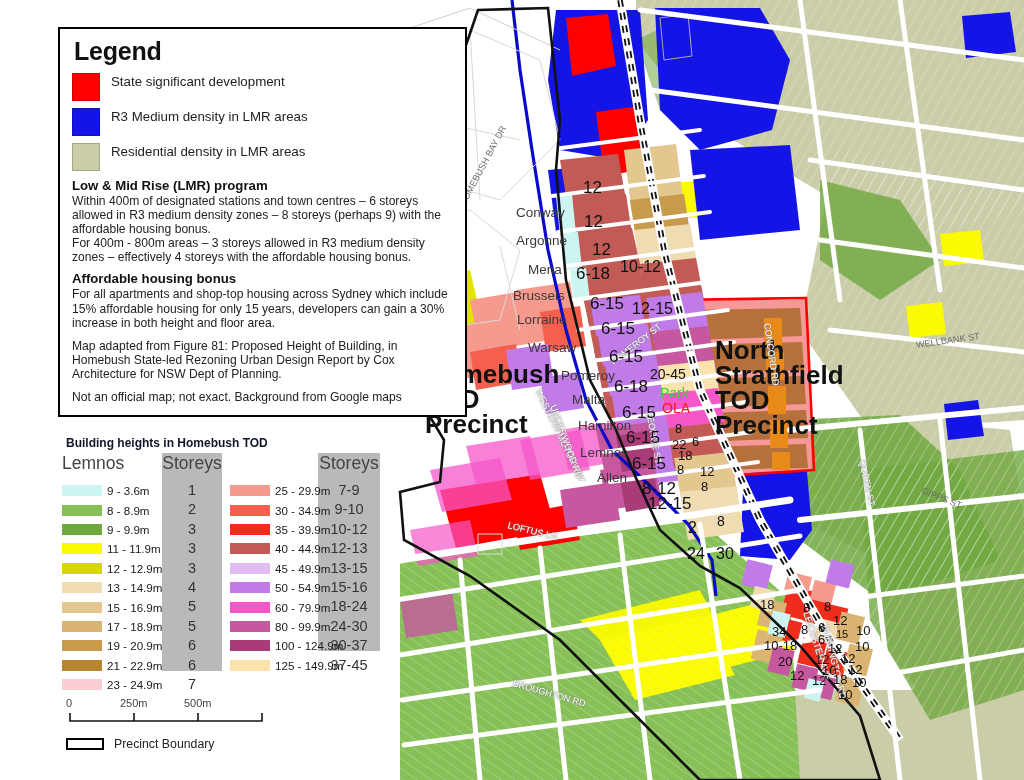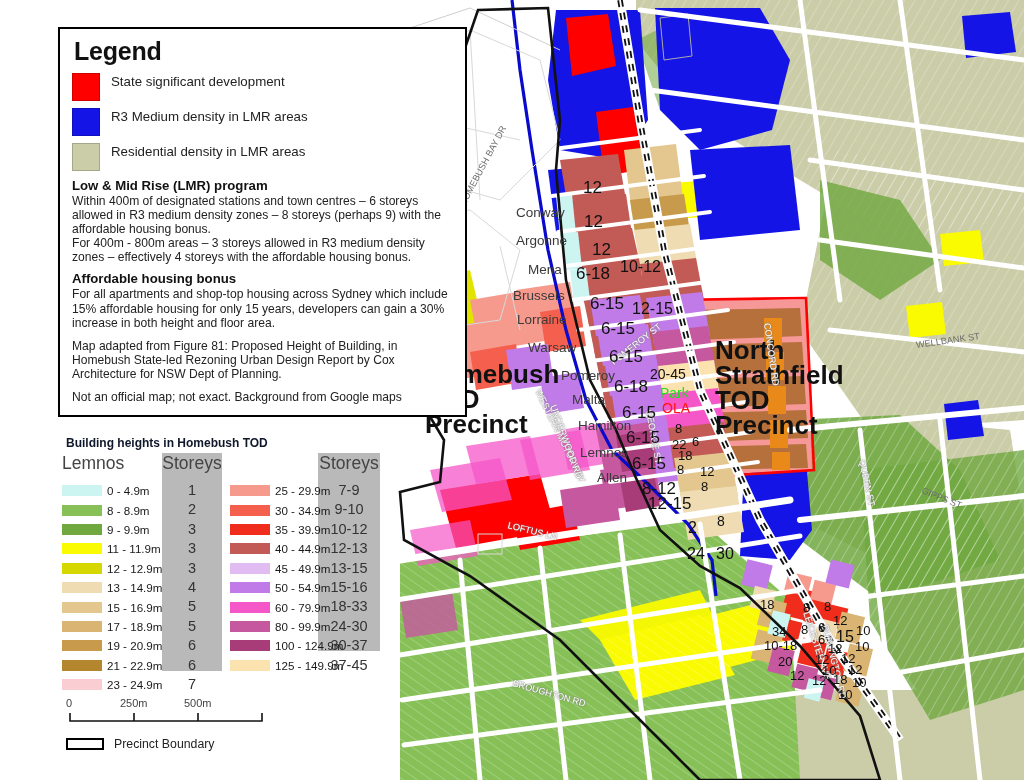--- a/index.html
+++ b/index.html
@@ -390,21 +390,21 @@
       <div class="hnum" style="font-size: 16px; left: 687px; top: 545px;">24</div>
       <div class="hnum" style="font-size: 16px; left: 716px; top: 545px;">30</div>
       <div class="hnum" style="font-size: 13px; left: 760px; top: 597px;">18</div>
       <div class="hnum" style="font-size: 13px; left: 803px; top: 600px;">8</div>
       <div class="hnum" style="font-size: 13px; left: 824px; top: 599px;">8</div>
       <div class="hnum" style="font-size: 13px; left: 772px; top: 624px;">34</div>
       <div class="hnum" style="font-size: 13px; left: 801px; top: 622px;">8</div>
       <div class="hnum" style="font-size: 13px; left: 818px; top: 620px;">6</div>
       <div class="hnum" style="font-size: 13px; left: 833px; top: 613px;">12</div>
       <div class="hnum" style="font-size: 13px; left: 818px; top: 632px;">6</div>
-      <div class="hnum" style="font-size: 16px; left: 836px; top: 628px;">15</div>
+      <div class="hnum" style="font-size: 11px; left: 836px; top: 628px;">15</div>
       <div class="hnum" style="font-size: 13px; left: 856px; top: 623px;">10</div>
       <div class="hnum" style="font-size: 13px; left: 764px; top: 638px;">10-18</div>
       <div class="hnum" style="font-size: 13px; left: 828px; top: 641px;">12</div>
       <div class="hnum" style="font-size: 13px; left: 855px; top: 639px;">10</div>
       <div class="hnum" style="font-size: 13px; left: 778px; top: 654px;">20</div>
       <div class="hnum" style="font-size: 13px; left: 815px; top: 652px;">12</div>
       <div class="hnum" style="font-size: 13px; left: 822px; top: 663px;">10</div>
       <div class="hnum" style="font-size: 13px; left: 841px; top: 651px;">12</div>
       <div class="hnum" style="font-size: 13px; left: 848px; top: 662px;">12</div>
       <div class="hnum" style="font-size: 13px; left: 790px; top: 668px;">12</div>
@@ -446,21 +446,21 @@
     <div id="heights-title">Building heights in Homebush TOD</div>
     <div id="heights-cols">
       <div class="storey-band" style="left:100px;top:0;width:60px;height:218px;"></div>
       <div class="storey-band" style="left:256px;top:0;width:62px;height:198px;"></div>
 
       <div class="hc" style="left:0;width:100px;">
         <div class="col-head" style="height:28px;">Lemnos</div>
         <div id="left-swatches">
             <div class="hrow">
               <div class="hsw" style="background: rgb(204, 245, 242);"></div>
-              <div class="hlab">0 - 4.9m</div>
+              <div class="hlab">9 - 3.6m</div>
             </div>
             <div class="hrow">
               <div class="hsw" style="background: rgb(134, 192, 87);"></div>
               <div class="hlab">8 - 8.9m</div>
             </div>
             <div class="hrow">
               <div class="hsw" style="background: rgb(111, 168, 63);"></div>
               <div class="hlab">9 - 9.9m</div>
             </div>
             <div class="hrow">
@@ -560,21 +560,21 @@
       </div>
       <div class="hc" style="left:256px;width:62px;">
         <div class="col-head" style="height:28px;text-align:center;">Storeys</div>
         <div id="right-storeys">
             <div class="srow">7-9</div>
             <div class="srow">9-10</div>
             <div class="srow">10-12</div>
             <div class="srow">12-13</div>
             <div class="srow">13-15</div>
             <div class="srow">15-16</div>
-            <div class="srow">18-33</div>
+            <div class="srow">18-24</div>
             <div class="srow">24-30</div>
             <div class="srow">30-37</div>
             <div class="srow">37-45</div>
           </div>
       </div>
     </div>
   </div>
 
   <div id="scalebar">
     <div class="sb-nums" id="sb-ticks">

